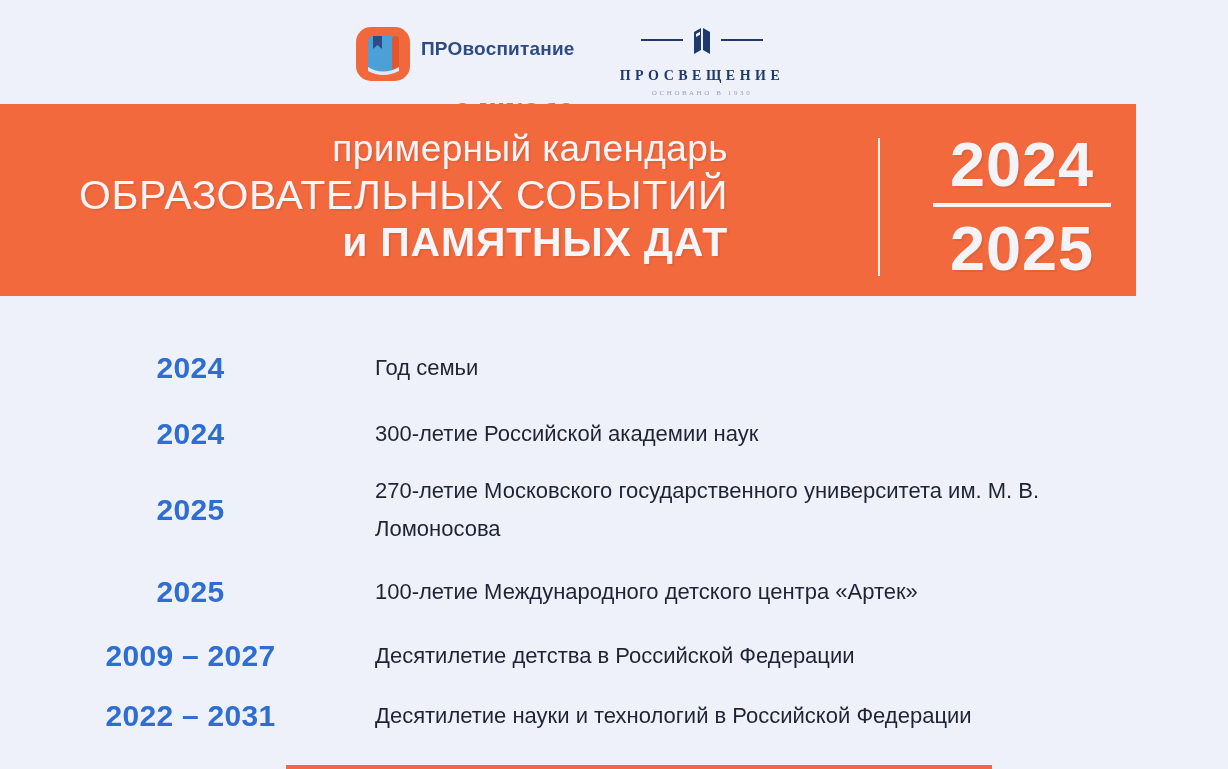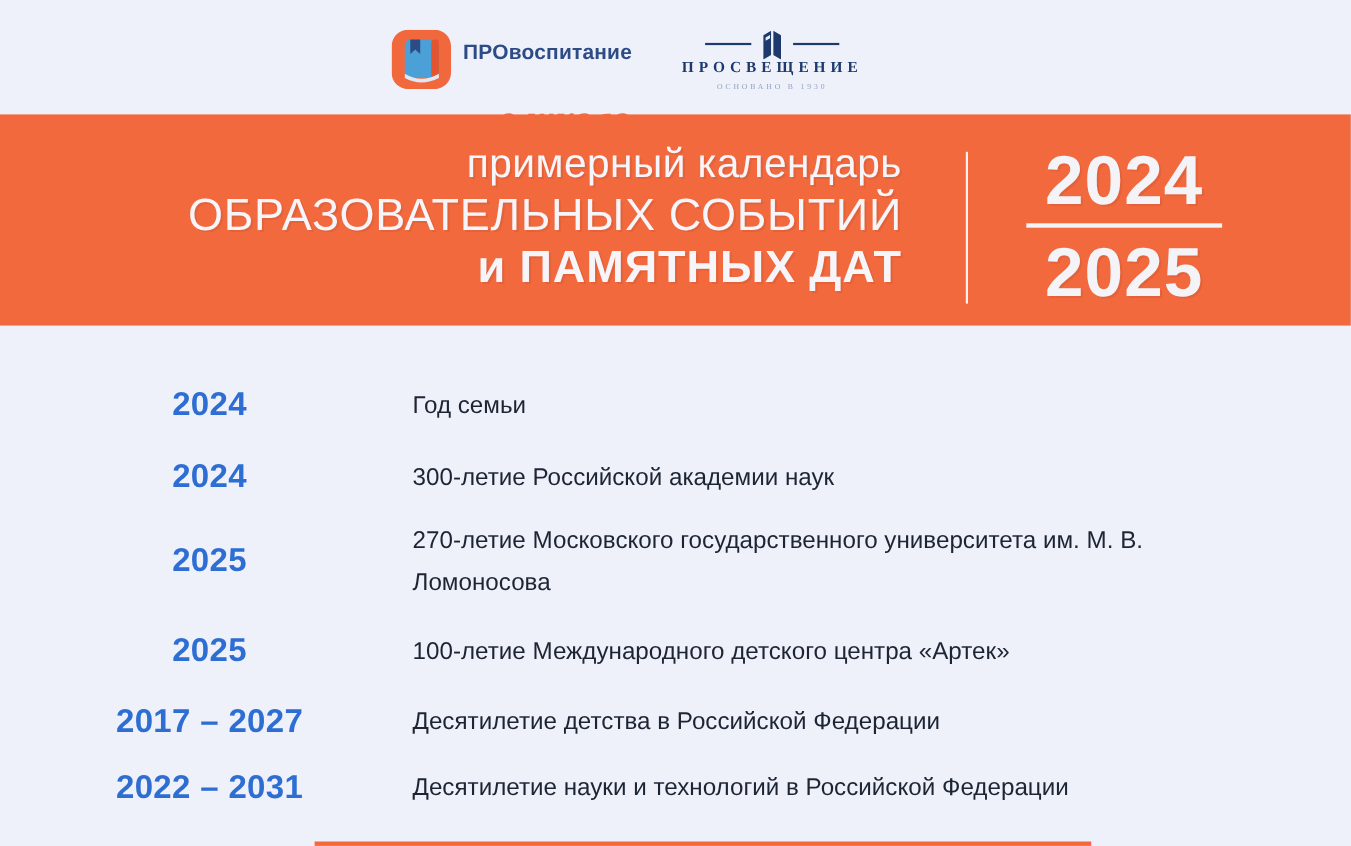--- a/index.html
+++ b/index.html
@@ -15,25 +15,25 @@
   .logo-pro-icon{width:54px;height:54px;flex:0 0 auto;}
   .logo-pro-text{margin-left:11px;margin-top:12px;display:flex;flex-direction:column;align-items:flex-end;gap:38px;}
   .logo-pro-title{font-size:19px;font-weight:bold;color:#2d4b85;letter-spacing:.2px;line-height:20px;}
   .logo-pro-sub{font-family:"DejaVu Serif","Liberation Serif",serif;font-style:italic;font-weight:bold;
     font-size:25px;color:#f2693e;line-height:22px;margin-right:2px;}
   .logo-prosv{position:absolute;left:622px;top:26px;width:160px;display:flex;flex-direction:column;align-items:center;}
   .logo-prosv-top{display:flex;align-items:center;justify-content:center;width:100%;height:28px;}
   .logo-prosv-line{width:42px;height:2px;background:#1e3a6d;}
   .logo-prosv-emblem{margin:0 8px;height:28px;display:flex;align-items:flex-end;}
   .logo-prosv-title{font-family:"Liberation Serif","DejaVu Serif",serif;font-weight:bold;
-    font-size:14px;letter-spacing:4.5px;color:#1e3a6d;margin-top:0;white-space:nowrap;}
+    font-size:14px;letter-spacing:4.5px;color:#1e3a6d;margin-top:14px;white-space:nowrap;}
   .logo-prosv-sub{font-family:"Liberation Serif","DejaVu Serif",serif;font-size:7px;
     letter-spacing:2.6px;color:#93a1c3;margin-top:5px;white-space:nowrap;}
   
-  .banner{position:absolute;left:0;top:104px;width:1228px;height:192px;background:#f2693e;}
+  .banner{position:absolute;left:0;top:104px;width:1136px;height:192px;background:#f2693e;}
   .banner-title{position:absolute;right:408px;top:22px;text-align:right;color:#f6f5fa;
     text-shadow:2px 2px 0 rgba(0,0,0,0.06);}
   .banner-line1{font-size:37px;font-weight:400;line-height:46px;letter-spacing:.4px;}
   .banner-line2{font-size:41px;font-weight:normal;line-height:47px;letter-spacing:.6px;}
   .banner-line3{font-size:41px;font-weight:bold;line-height:47px;letter-spacing:.8px;}
   .banner-divider{position:absolute;left:878px;top:34px;width:2px;height:138px;background:rgba(255,255,255,.9);}
   .banner-years{position:absolute;left:933px;top:28px;text-align:center;color:#f4f3f8;
     text-shadow:2px 2px 0 rgba(0,0,0,0.06);}
   .banner-year{font-size:63px;font-weight:bold;line-height:64px;letter-spacing:1px;}
   .banner-year-rule{width:178px;height:4px;background:#f4f3f8;border:0;margin:7px 0 9px 0;}
@@ -116,21 +116,21 @@
 </div>
 <div class="event-row r3">
   <div class="event-years">2025</div>
   <div class="event-title narrow">270-летие Московского государственного университета им. М. В. Ломоносова</div>
 </div>
 <div class="event-row r4">
   <div class="event-years">2025</div>
   <div class="event-title">100-летие Международного детского центра «Артек»</div>
 </div>
 <div class="event-row r5">
-  <div class="event-years">2017 – 2027</div>
+  <div class="event-years">2009 – 2027</div>
   <div class="event-title">Десятилетие детства в Российской Федерации</div>
 </div>
 <div class="event-row r6">
   <div class="event-years">2022 – 2031</div>
   <div class="event-title">Десятилетие науки и технологий в Российской Федерации</div>
 </div>
 
 <div class="bottom-strip"></div>
 
 </body></html>

